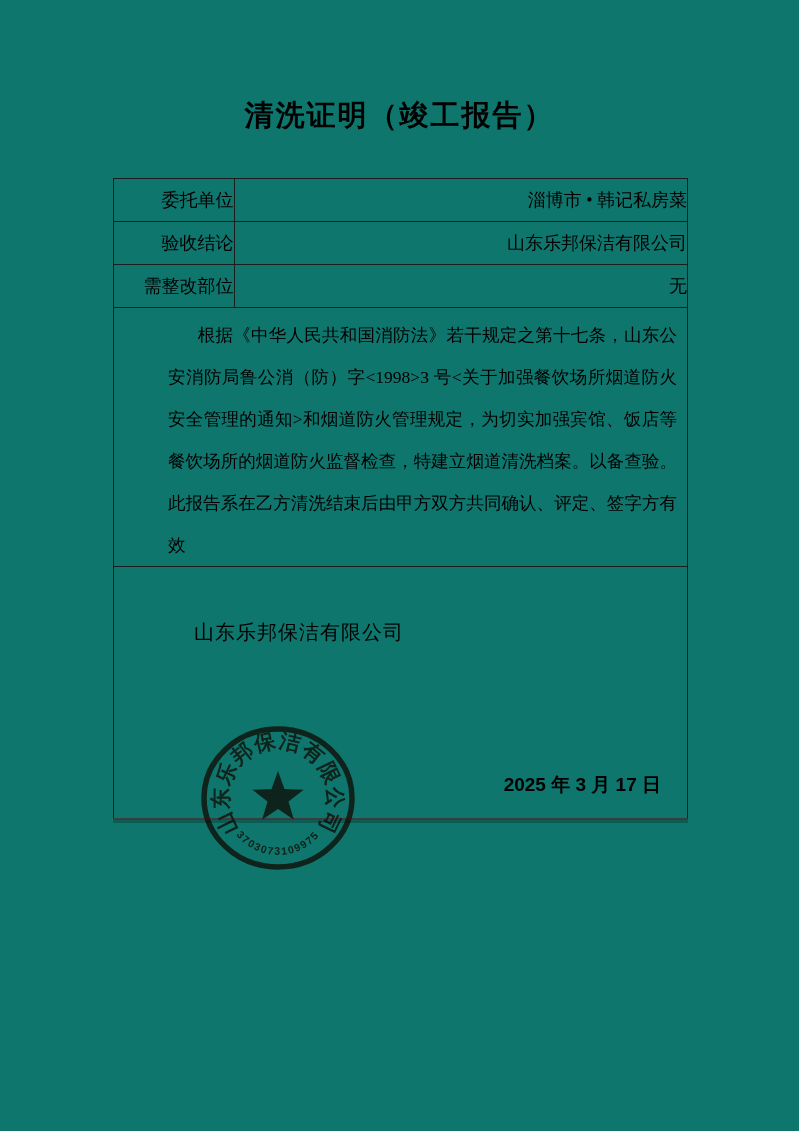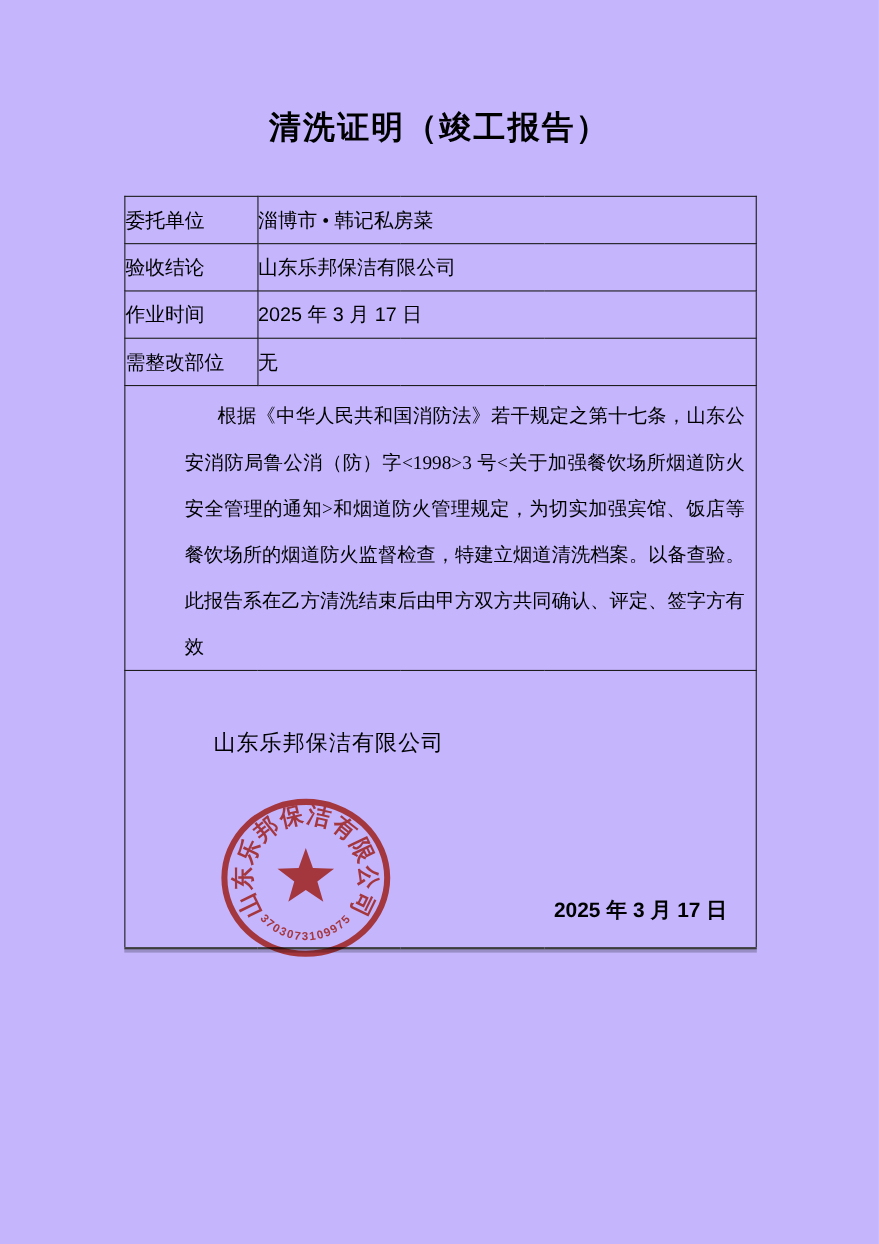--- a/index.html
+++ b/index.html
@@ -1,21 +1,21 @@
 <!DOCTYPE html>
 <html><head>
 <meta charset="utf-8">
 <style>
   * { margin: 0; padding: 0; box-sizing: border-box; }
   html, body { background: #ffffff; }
   .page {
     position: relative;
     width: 799px;
     height: 1131px;
-    background: #c4b5fd;
+    background: #0f766e;
     font-family: "Liberation Serif", "DejaVu Serif", serif;
     color: #000;
     overflow: hidden;
   }
   .doc-title {
     position: absolute;
     top: 96px;
     left: 0;
     width: 100%;
     text-align: center;
@@ -26,21 +26,21 @@
   table.doc-table {
     position: absolute;
     left: 113px;
     top: 178px;
     width: 575px;
     border-collapse: collapse;
     table-layout: fixed;
   }
   .doc-table td {
     border: 1.5px solid #1d1d1d;
-    text-align: left;
+    text-align: right;
     vertical-align: middle;
     font-size: 18px;
   }
   .doc-table tr.r { height: 43px; }
   .doc-table tr.r-para { height: 209px; }
   .doc-table tr.r-sig { height: 252px; }
   .doc-table { border-bottom: 2px solid #3c3c3c; box-shadow: 0 3px 0 rgba(0,0,0,0.22); }
   .num {
     font-family: "Liberation Sans", "Liberation Serif", sans-serif;
   }
@@ -101,24 +101,20 @@
     <tbody>
       <tr class="r">
         <td>委托单位</td>
         <td colspan="3">淄博市 • 韩记私房菜</td>
       </tr>
       <tr class="r">
         <td>验收结论</td>
         <td colspan="3">山东乐邦保洁有限公司</td>
       </tr>
       <tr class="r">
-        <td>作业时间</td>
-        <td colspan="3" class="num">2025 年 3 月 17 日</td>
-      </tr>
-      <tr class="r">
         <td>需整改部位</td>
         <td colspan="3">无</td>
       </tr>
       <tr class="r-para">
         <td colspan="4" class="para-cell">
           <p class="para-text">根据《中华人民共和国消防法》若干规定之第十七条，山东公安消防局鲁公消（防）字&lt;1998&gt;3 号&lt;关于加强餐饮场所烟道防火安全管理的通知&gt;和烟道防火管理规定，为切实加强宾馆、饭店等餐饮场所的烟道防火监督检查，特建立烟道清洗档案。以备查验。此报告系在乙方清洗结束后由甲方双方共同确认、评定、签字方有效</p>
         </td>
       </tr>
       <tr class="r-sig">
         <td colspan="4" class="sig-cell">

